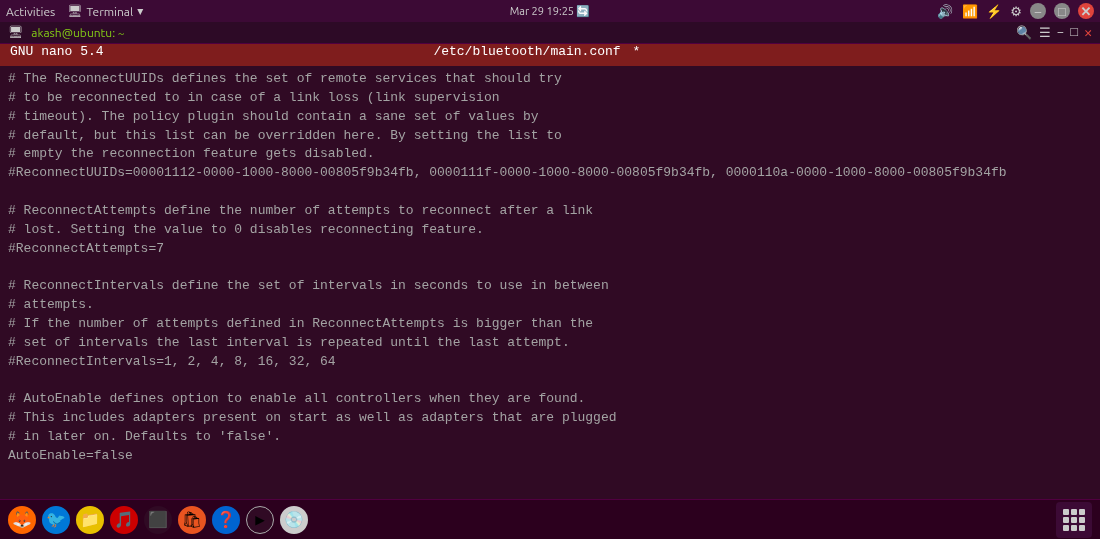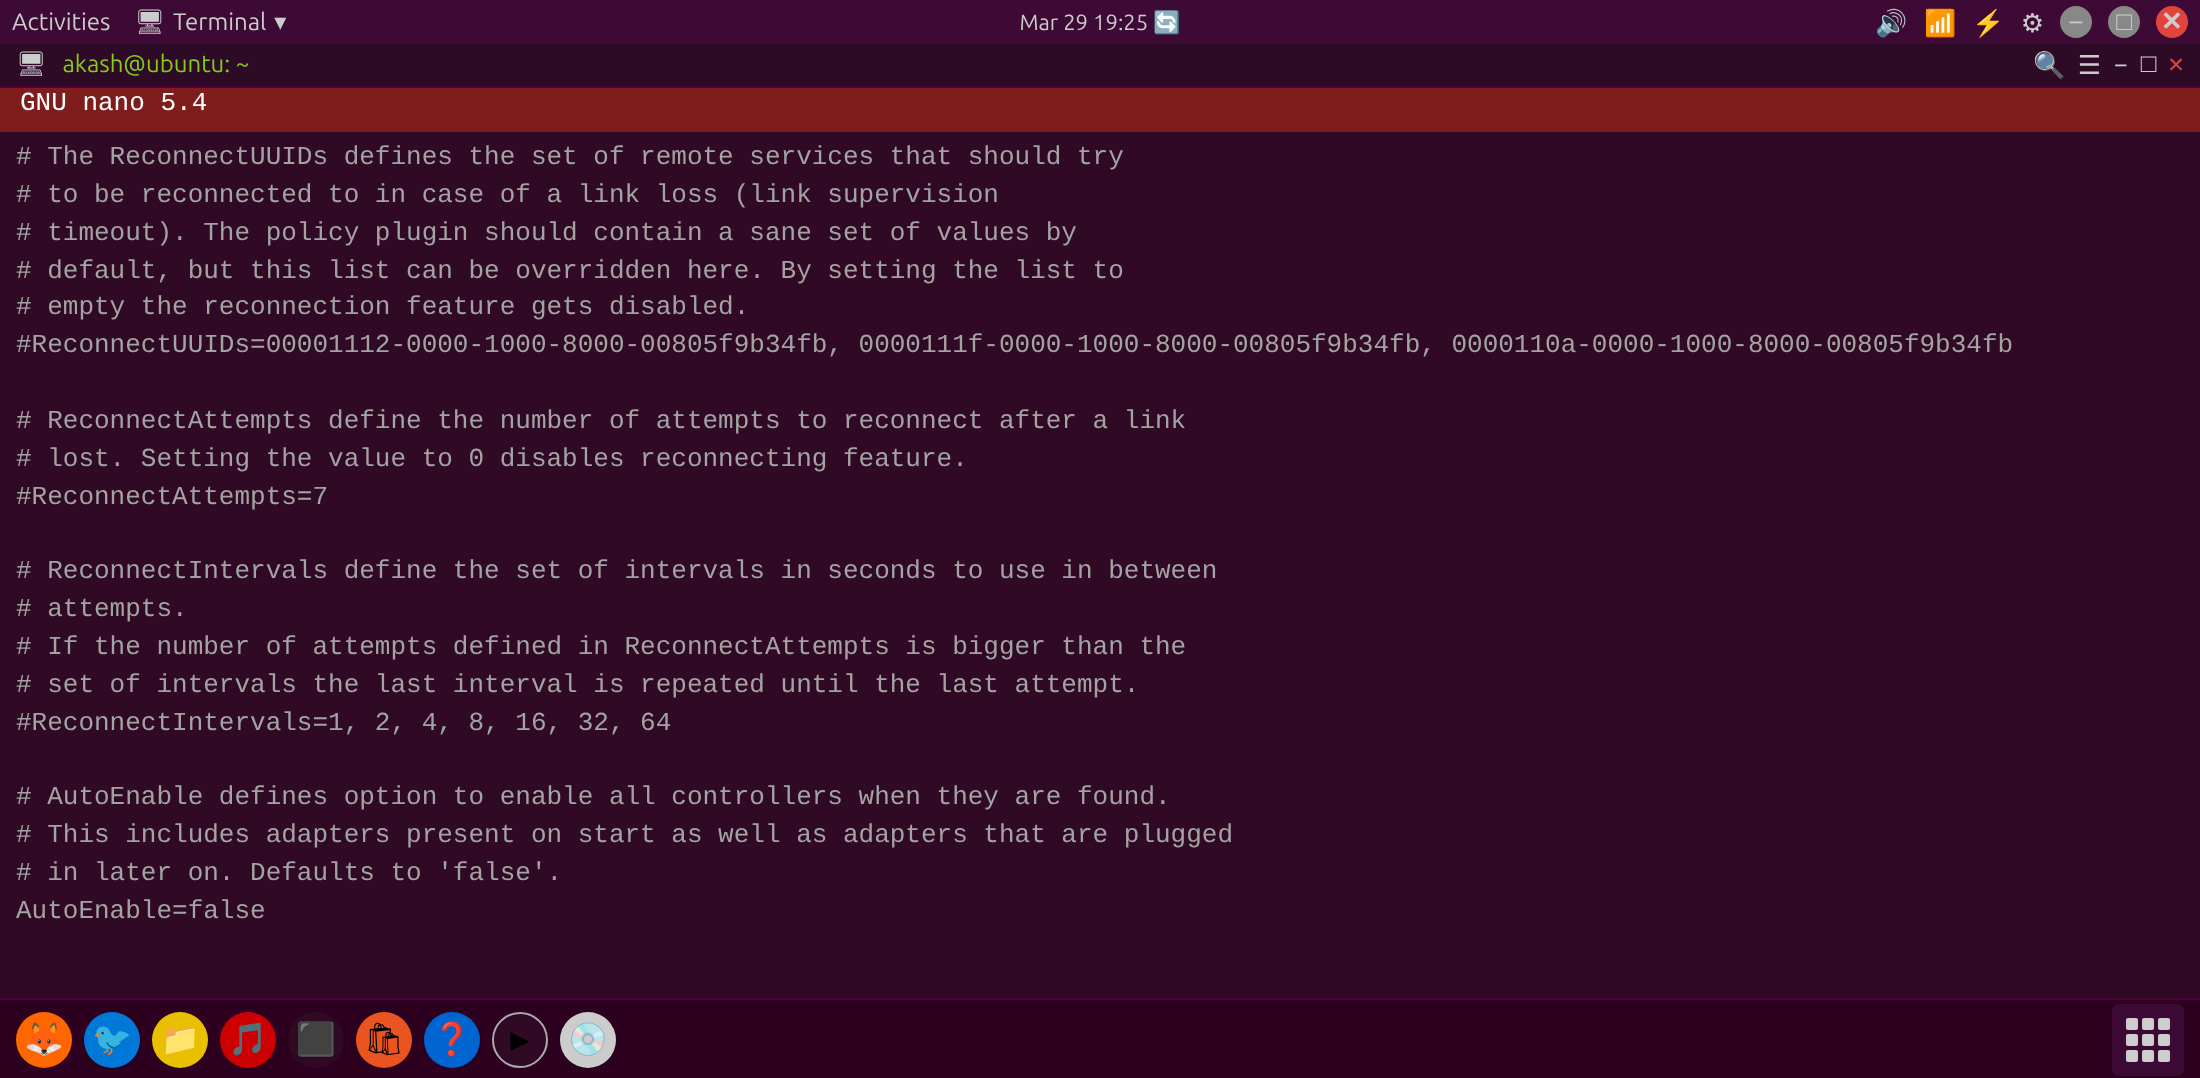--- a/index.html
+++ b/index.html
@@ -218,20 +218,24 @@
     <span style="color:#ccc; font-size:13px;">🔍</span>
     <span style="color:#ccc; font-size:13px;">☰</span>
     <span style="color:#ccc; font-size:13px; cursor:pointer;">–</span>
     <span style="color:#ccc; font-size:13px; cursor:pointer;">□</span>
     <span style="color:#e0443c; font-size:13px; cursor:pointer; font-weight:bold;">✕</span>
   </div>
 </div>
 
 <div class="nano-header">
   <span style="color:#fff;">GNU nano 5.4</span>
+  <span style="color:#fff;">
+    <span>/etc/bluetooth/main.conf</span>
+    <span style="margin-left:4px;">*</span>
+  </span>
   <span style="color:#fff; width:120px;"></span>
 </div>
 
 <div class="editor-area" id="editor-content"># The ReconnectUUIDs defines the set of remote services that should try
 # to be reconnected to in case of a link loss (link supervision
 # timeout). The policy plugin should contain a sane set of values by
 # default, but this list can be overridden here. By setting the list to
 # empty the reconnection feature gets disabled.
 #ReconnectUUIDs=00001112-0000-1000-8000-00805f9b34fb, 0000111f-0000-1000-8000-00805f9b34fb, 0000110a-0000-1000-8000-00805f9b34fb
 

